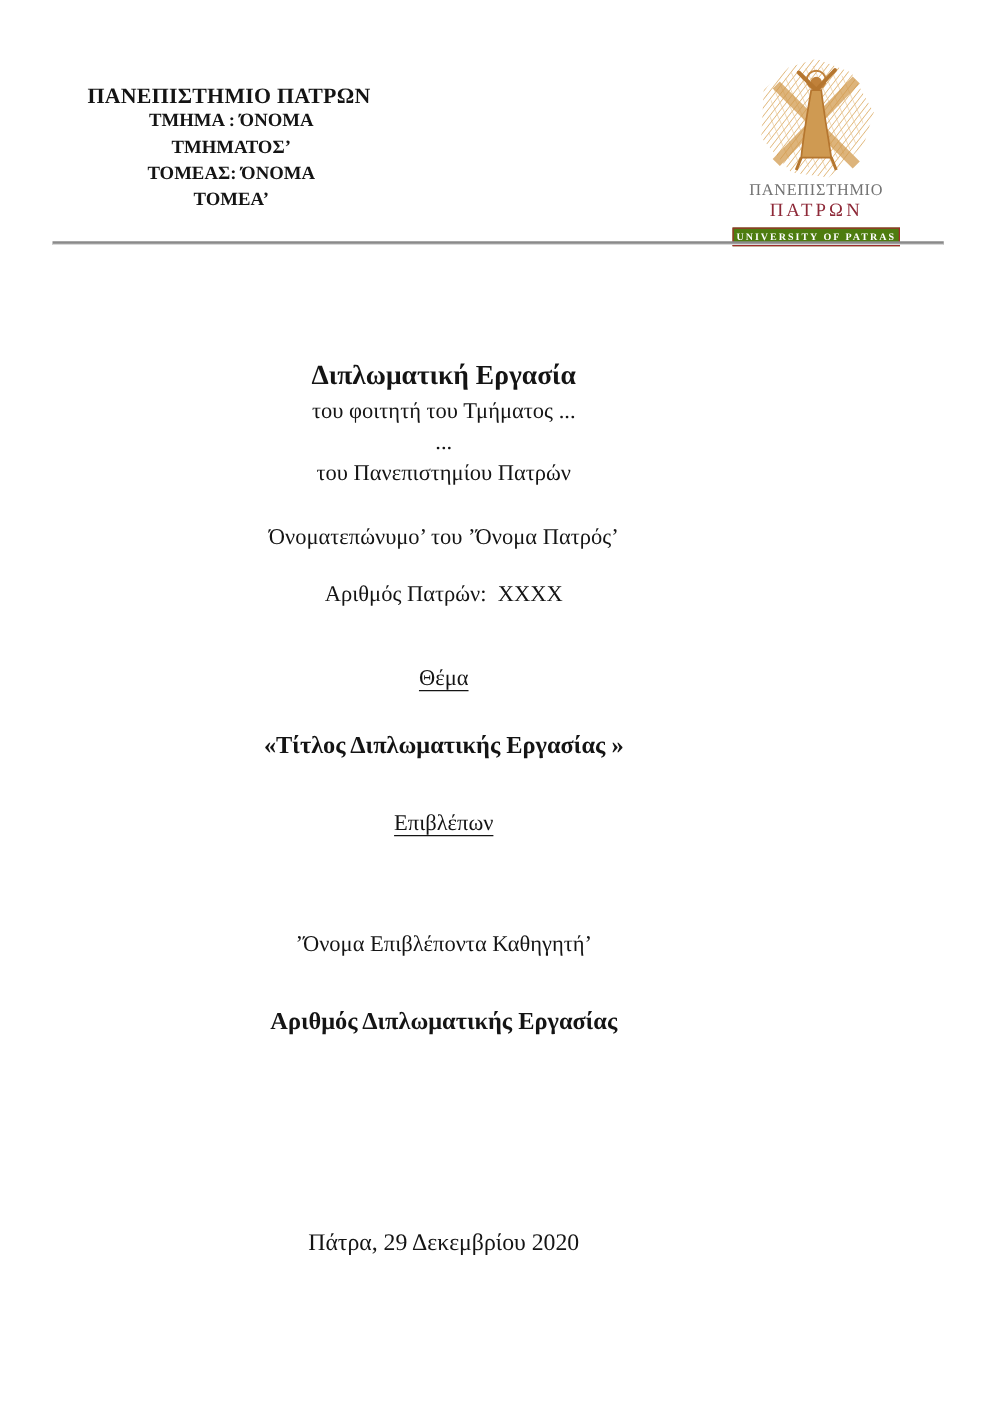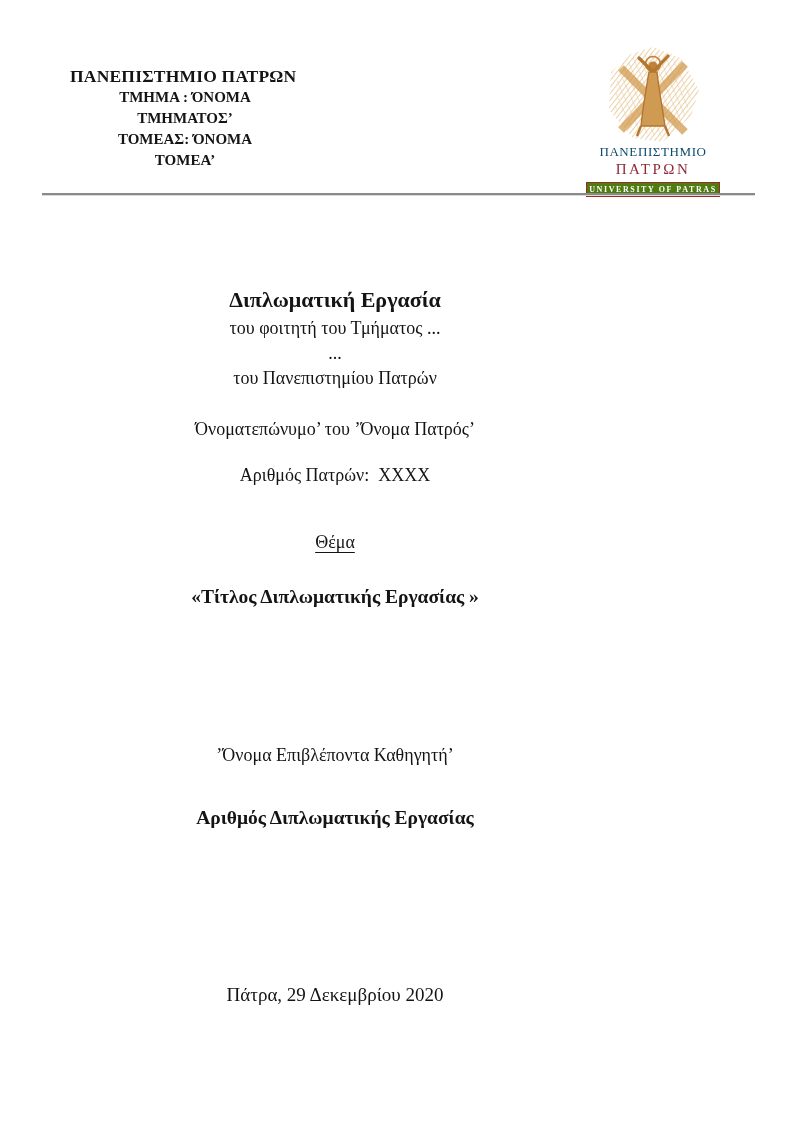--- a/index.html
+++ b/index.html
@@ -19,21 +19,21 @@
   .logo{position:absolute;left:586px;top:46px;width:134px;text-align:center;}
   .logo svg{display:block;margin:0 auto;}
   .logo-line1{font-size:13px;line-height:14px;letter-spacing:.6px;margin-top:1px;}
   .logo-line2{font-size:15px;line-height:21px;letter-spacing:2.5px;font-weight:normal;}
   .logo-banner{margin-top:2px;font-size:8px;font-weight:bold;letter-spacing:1.6px;
     padding:2px 1px;border:1px solid;}
   
   .rule{position:absolute;left:42px;top:193px;width:713px;height:2px;
     background:#8a8a8a;border-bottom:1px solid #d9d9d9;}
   
-  .line{position:absolute;left:0;width:670px;text-align:center;font-size:18px;line-height:24px;}
+  .line{position:absolute;left:0;width:670px;text-align:center;font-size:18px;line-height:24px;padding-left:20px;}
   .b{font-weight:bold;}
   .big{font-size:22px;line-height:27px;}
   .med{font-size:19.5px;line-height:24px;}
   .u{text-decoration:underline;text-underline-offset:4px;}
   .prewrap{white-space:pre-wrap;}
   .t-doc{top:286px;}
   .t-stu1{top:316px;}
   .t-stu2{top:341px;}
   .t-stu3{top:366px;}
   .t-name{top:417px;}
@@ -76,32 +76,33 @@
         <line x1="84" y1="18" x2="20" y2="84" stroke="#d29b4f" stroke-width="8" opacity="0.75"></line>
 
         <circle cx="52" cy="18" r="7.5" fill="none" stroke="#c0813a" stroke-width="1.6"></circle>
         <circle cx="52" cy="20" r="4.6" fill="#c0813a"></circle>
         <path d="M52,26 L38,12" stroke="#b5762f" stroke-width="3.2" stroke-linecap="round"></path>
         <path d="M52,26 L67,10" stroke="#b5762f" stroke-width="3.2" stroke-linecap="round"></path>
         <path d="M48,26 C45,44 42,60 40,80 L64,80 C61,60 58,44 56,26 Z" fill="#cf9a52" stroke="#b5762f" stroke-width="1.4"></path>
         <path d="M40,80 L36,90 M64,80 L68,90" stroke="#b5762f" stroke-width="2.4"></path>
       </svg>
     </span>
-    <div class="logo-line1" style="color: #0c4a6e;">ΠΑΝΕΠΙΣΤΗΜΙΟ</div>
+    <div class="logo-line1" style="color: #737373;">ΠΑΝΕΠΙΣΤΗΜΙΟ</div>
     <div class="logo-line2" style="color: rgb(142, 41, 56);">ΠΑΤΡΩΝ</div>
     <div class="logo-banner" style="background: #4d7c0f; border-color: rgb(158, 43, 43); color: rgb(255, 255, 255);">UNIVERSITY OF PATRAS</div>
   </div>
 
   <div class="rule"></div>
 
   <div class="line big b t-doc">Διπλωματική Εργασία</div>
   <div class="line t-stu1">του φοιτητή του Τμήματος ...</div>
   <div class="line t-stu2">...</div>
   <div class="line t-stu3">του Πανεπιστημίου Πατρών</div>
   <div class="line t-name">Όνοματεπώνυμο’ του ’Όνομα Πατρός’</div>
   <div class="line prewrap t-reg">Αριθμός Πατρών:  XXXX</div>
   <div class="line t-subj"><span class="u">Θέμα</span></div>
   <div class="line med b t-title">«Τίτλος Διπλωματικής Εργασίας »</div>
+  <div class="line t-suplab"><span class="u">Επιβλέπων</span></div>
   <div class="line t-supname">’Όνομα Επιβλέποντα Καθηγητή’</div>
   <div class="line med b t-num">Αριθμός Διπλωματικής Εργασίας</div>
   <div class="line t-date">Πάτρα, 29 Δεκεμβρίου 2020</div>
 
 </div>
 
 </body></html>

